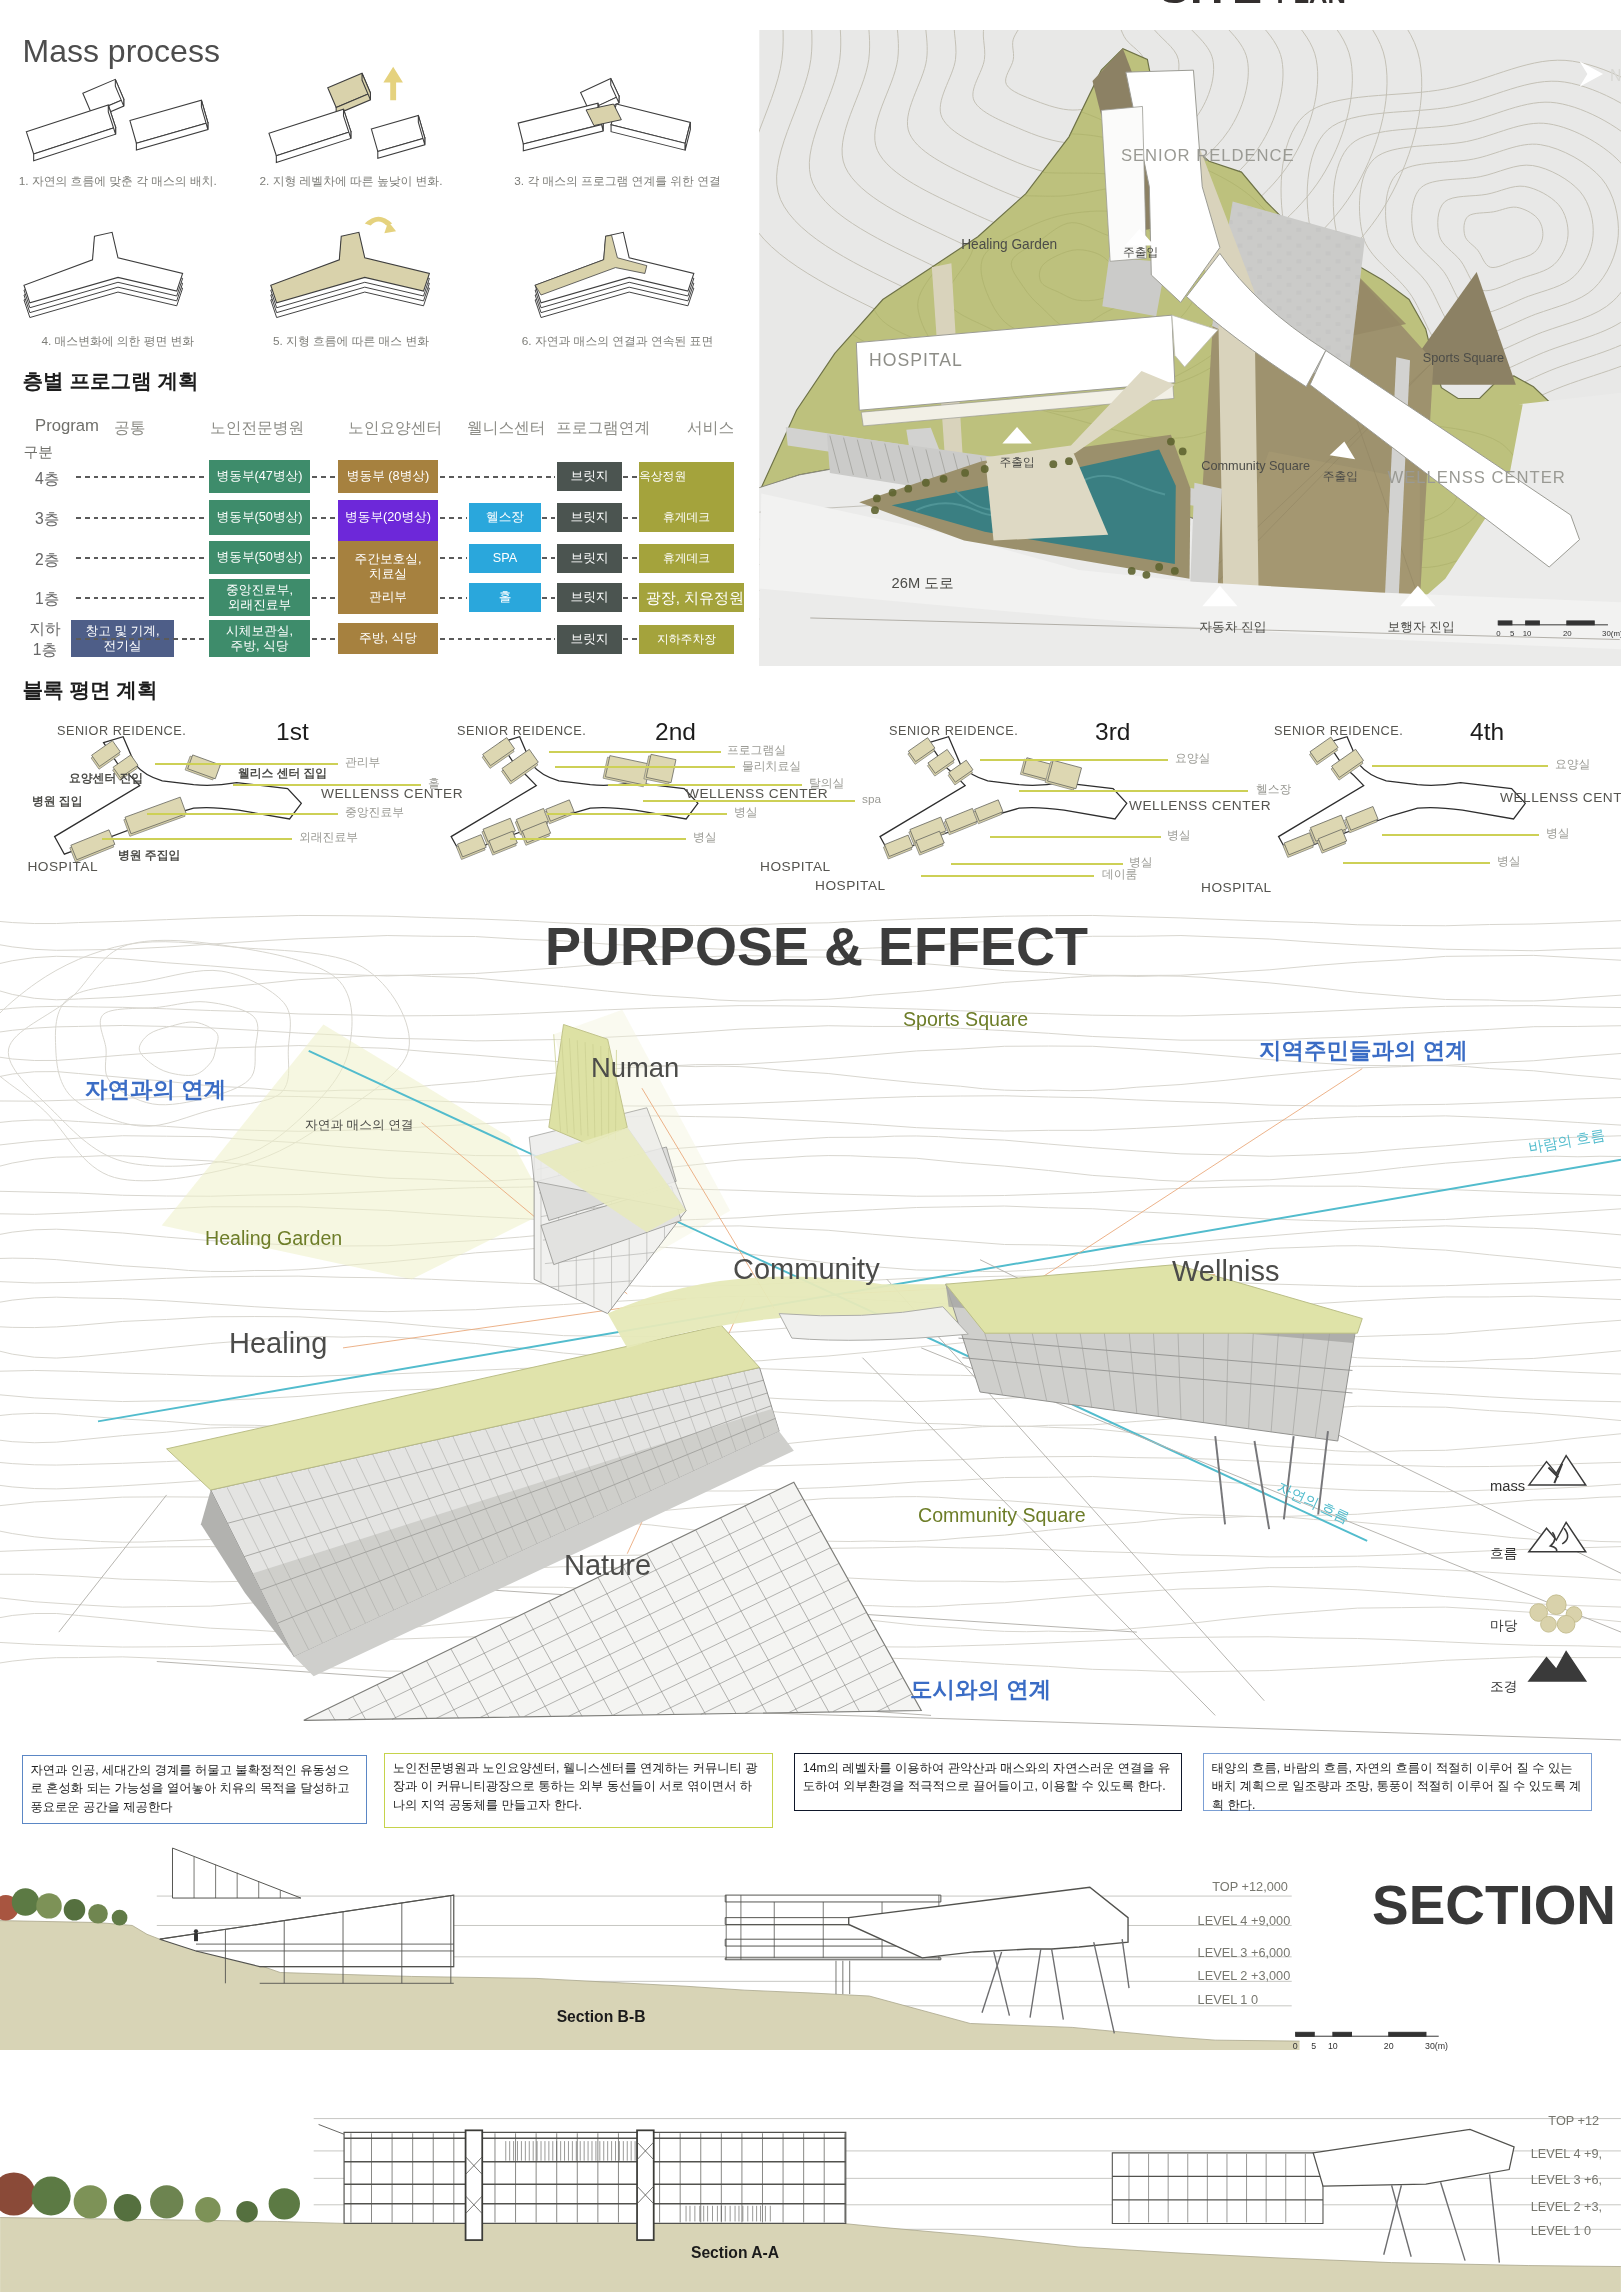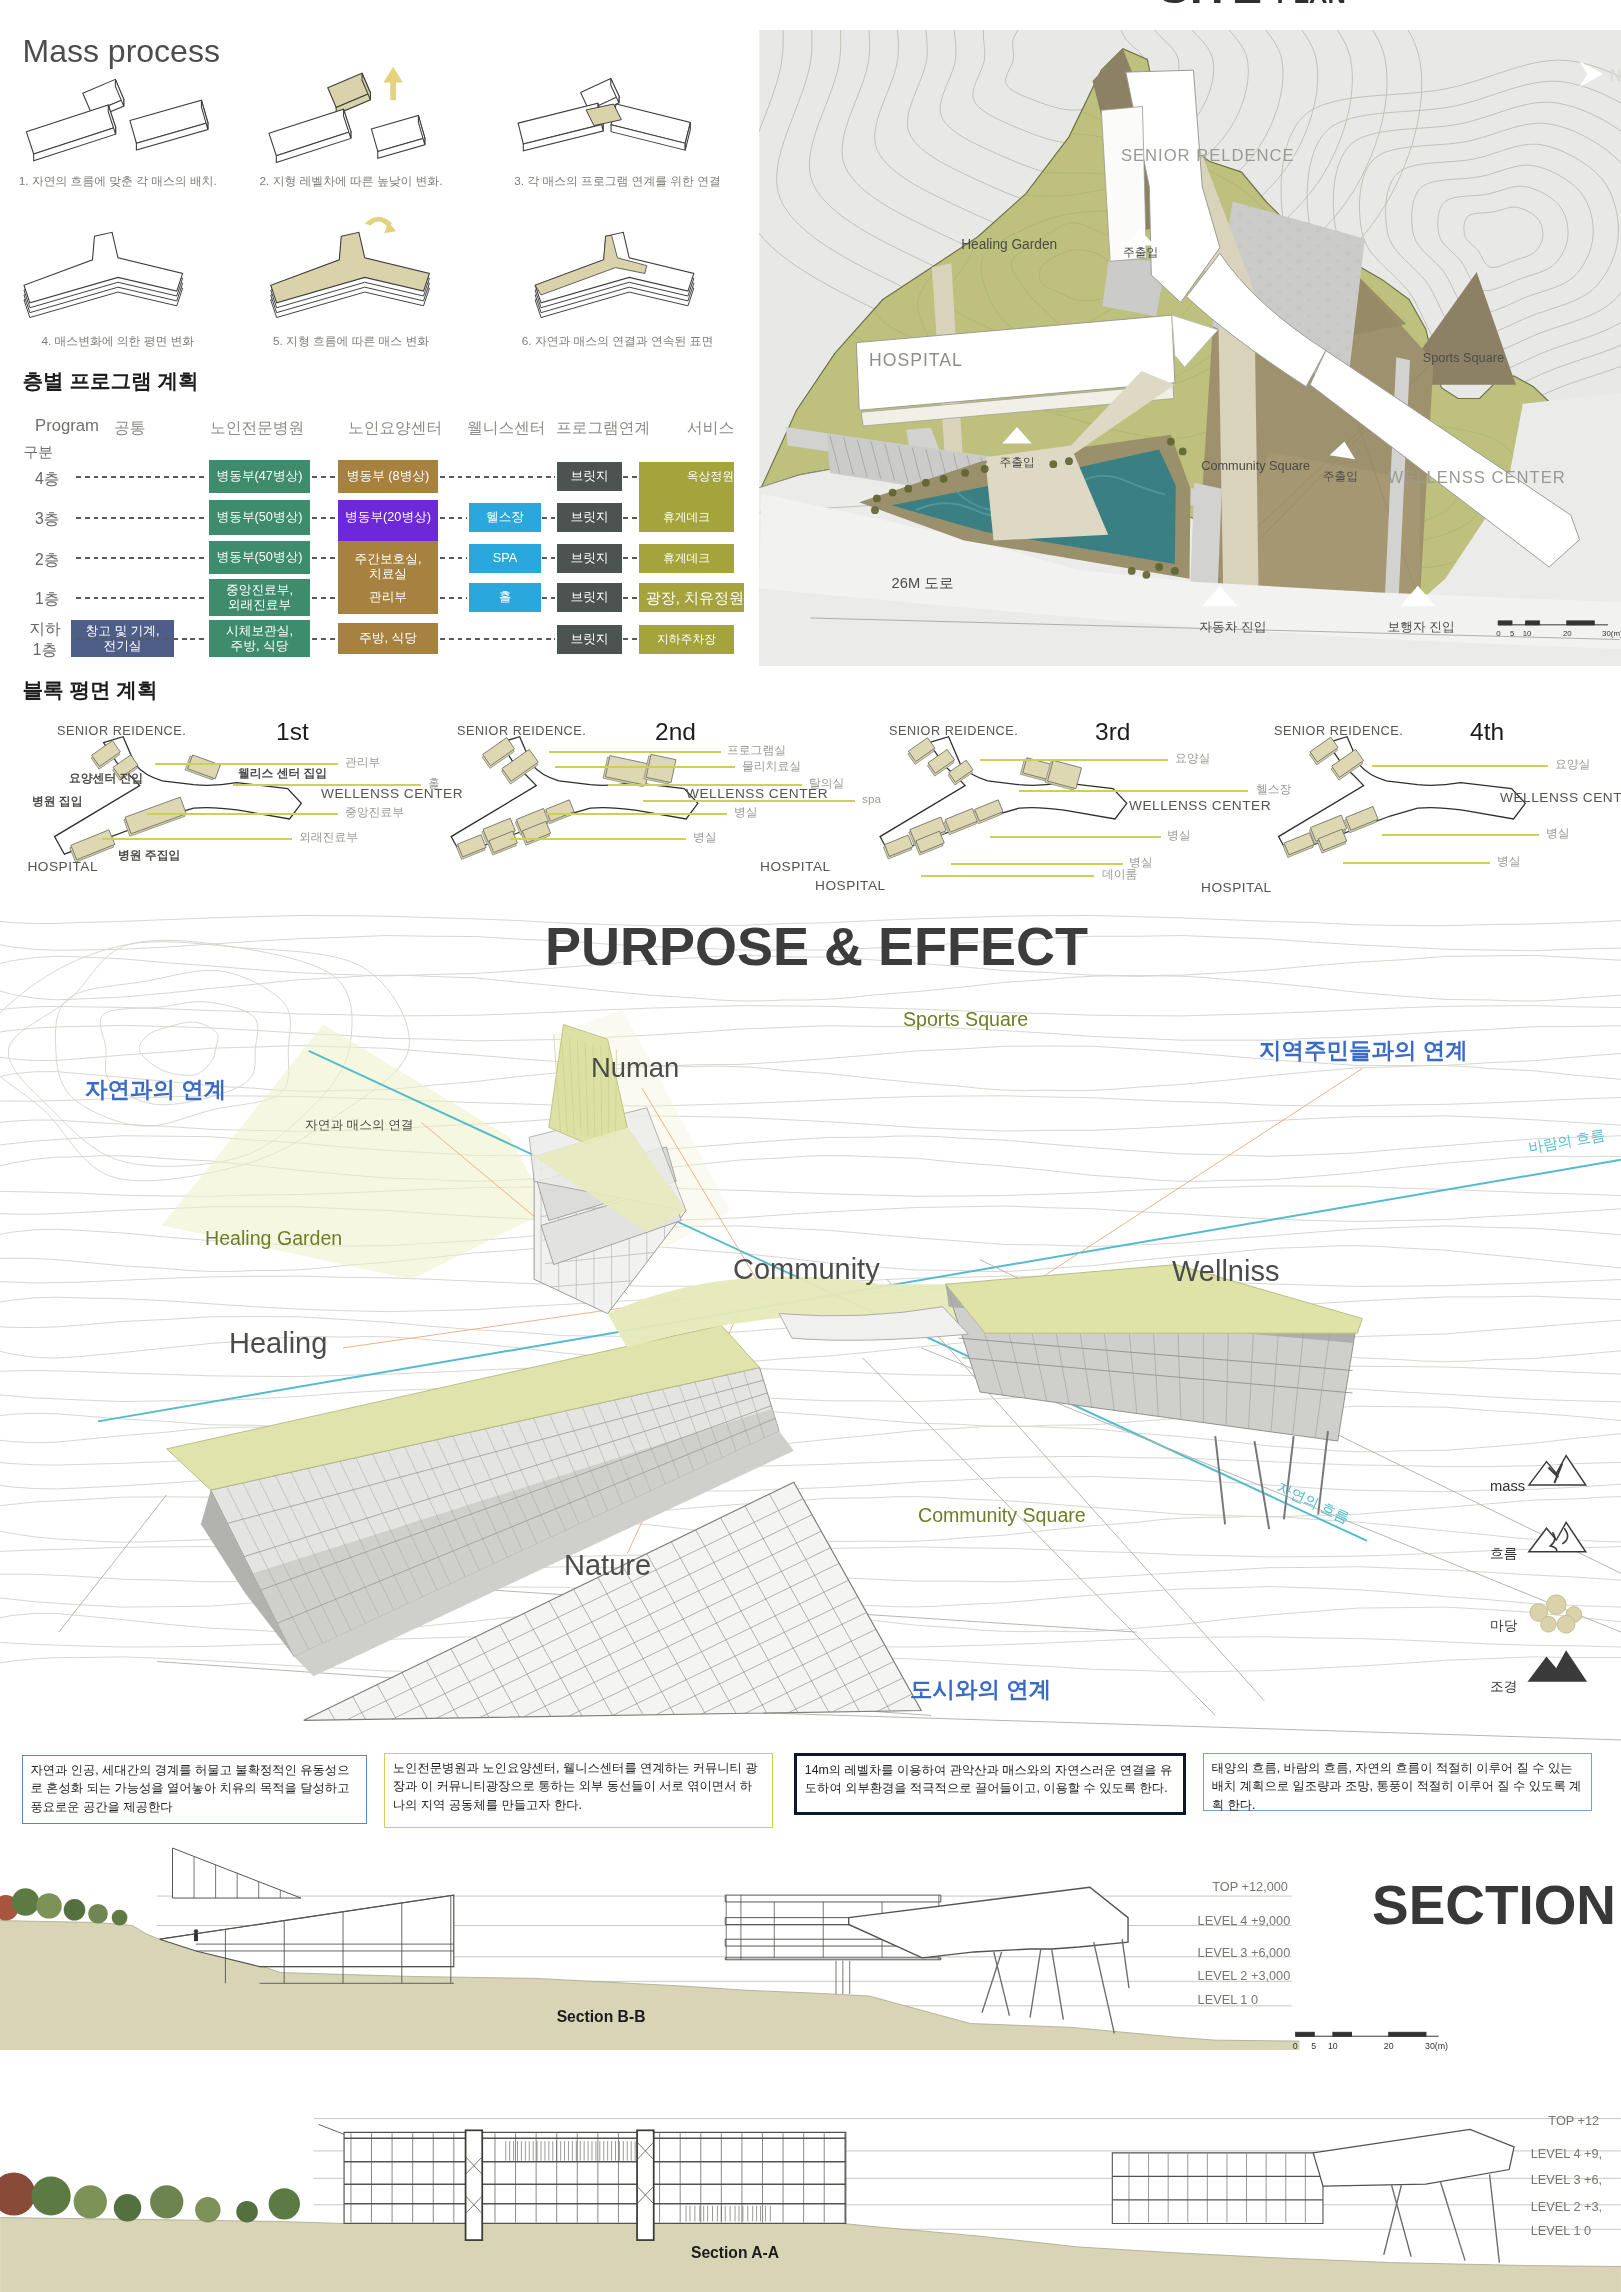--- a/index.html
+++ b/index.html
@@ -108,21 +108,21 @@
       <div class="abs" style="left:338px;top:581px;width:100px;height:33px;background:#a6813f;color:#fff;font-size:12.7px;text-align:center;line-height:33px;">관리부</div>
       <div class="abs" style="left:338px;top:623px;width:100px;height:31px;background:#a6813f;color:#fff;font-size:12.7px;text-align:center;line-height:31px;">주방, 식당</div>
       <div class="abs" style="left:469px;top:503px;width:72px;height:29px;background:#2aa7dc;color:#fff;font-size:12.7px;text-align:center;line-height:29px;">헬스장</div>
       <div class="abs" style="left:469px;top:544px;width:72px;height:29px;background:#2aa7dc;color:#fff;font-size:12.7px;text-align:center;line-height:29px;">SPA</div>
       <div class="abs" style="left:469px;top:583px;width:72px;height:29px;background:#2aa7dc;color:#fff;font-size:12.7px;text-align:center;line-height:29px;">홀</div>
       <div class="abs" style="left:557px;top:462px;width:65px;height:29px;background:#4b5450;color:#fff;font-size:12.7px;text-align:center;line-height:29px;">브릿지</div>
       <div class="abs" style="left:557px;top:503px;width:65px;height:29px;background:#4b5450;color:#fff;font-size:12.7px;text-align:center;line-height:29px;">브릿지</div>
       <div class="abs" style="left:557px;top:544px;width:65px;height:29px;background:#4b5450;color:#fff;font-size:12.7px;text-align:center;line-height:29px;">브릿지</div>
       <div class="abs" style="left:557px;top:583px;width:65px;height:29px;background:#4b5450;color:#fff;font-size:12.7px;text-align:center;line-height:29px;">브릿지</div>
       <div class="abs" style="left:557px;top:625px;width:65px;height:29px;background:#4b5450;color:#fff;font-size:12.7px;text-align:center;line-height:29px;">브릿지</div>
-      <div class="abs" style="left:639px;top:462px;width:95px;height:47px;background:#a4a33c;color:#fff;font-size:11.8px;text-align:right;line-height:29px;">옥상정원</div>
+      <div class="abs" style="left:639px;top:462px;width:95px;height:47px;background:#a4a33c;color:#fff;font-size:11.8px;text-align:left;line-height:29px;">옥상정원</div>
       <div class="abs" style="left:639px;top:503px;width:95px;height:29px;background:#a4a33c;color:#fff;font-size:11.8px;text-align:center;line-height:29px;">휴게데크</div>
       <div class="abs" style="left:639px;top:544px;width:95px;height:29px;background:#a4a33c;color:#fff;font-size:11.8px;text-align:center;line-height:29px;">휴게데크</div>
       <div class="abs" style="left:639px;top:583px;width:105px;height:29px;background:#a4a33c;color:#fff;font-size:15px;text-align:right;line-height:29px;">광장, 치유정원</div>
       <div class="abs" style="left:639px;top:625px;width:95px;height:29px;background:#a4a33c;color:#fff;font-size:11.8px;text-align:center;line-height:29px;">지하주차장</div>
       <div class="abs" style="left:71px;top:620px;width:103px;height:37px;background:#4e5e88;color:#fff;font-size:12.7px;text-align:center;line-height:14.7px;padding-top:3.9px;height:33px;">창고 및 기계,<br>전기실</div>
       <div class="abs" style="left:76px;top:476px;width:129px;height:2px;background:repeating-linear-gradient(90deg,#5a5a5a 0 4.9px,transparent 4.9px 8.8px);"></div>
       <div class="abs" style="left:76px;top:517px;width:129px;height:2px;background:repeating-linear-gradient(90deg,#5a5a5a 0 4.9px,transparent 4.9px 8.8px);"></div>
       <div class="abs" style="left:76px;top:557px;width:129px;height:2px;background:repeating-linear-gradient(90deg,#5a5a5a 0 4.9px,transparent 4.9px 8.8px);"></div>
       <div class="abs" style="left:76px;top:597px;width:129px;height:2px;background:repeating-linear-gradient(90deg,#5a5a5a 0 4.9px,transparent 4.9px 8.8px);"></div>
       <div class="abs" style="left:76px;top:638px;width:129px;height:2px;background:repeating-linear-gradient(90deg,#5a5a5a 0 4.9px,transparent 4.9px 8.8px);"></div>
@@ -912,21 +912,21 @@
     <div class="abs" style="left:564px;top:1549px;font-size:29px;color:#4c4c4a;letter-spacing:0px;white-space:nowrap;">Nature</div>
     <div class="abs" style="left:910px;top:1674px;font-size:22.5px;color:#3a6cc5;font-weight:bold;letter-spacing:0px;white-space:nowrap;">도시와의 연계</div>
     <div class="abs" style="left:1527px;top:1139px;font-size:14.7px;color:#52bccd;transform:rotate(-10deg);transform-origin:left top;letter-spacing:0px;white-space:nowrap;">바람의 흐름</div>
     <div class="abs" style="left:1282px;top:1478px;font-size:14.7px;color:#52bccd;transform:rotate(25deg);transform-origin:left top;letter-spacing:0px;white-space:nowrap;">자연의 흐름</div>
     <div class="abs" style="left:1490px;top:1478px;font-size:14.7px;color:#333;letter-spacing:0px;white-space:nowrap;">mass</div>
     <div class="abs" style="left:1490px;top:1545px;font-size:13.7px;color:#333;letter-spacing:0px;white-space:nowrap;">흐름</div>
     <div class="abs" style="left:1490px;top:1617px;font-size:13.7px;color:#333;letter-spacing:0px;white-space:nowrap;">마당</div>
     <div class="abs" style="left:1490px;top:1678px;font-size:13.7px;color:#333;letter-spacing:0px;white-space:nowrap;">조경</div>
 <div class="abs" style="left:21.6px;top:1755px;width:328px;height:57px;border:1px solid #5b87c5;padding:4.9px 7.8px;font-size:12.3px;color:#222;line-height:1.5;">자연과 인공, 세대간의 경계를 허물고 불확정적인 유동성으로 혼성화 되는 가능성을 열어놓아 치유의 목적을 달성하고 풍요로운 공간을 제공한다</div>
     <div class="abs" style="left:384px;top:1753px;width:371px;height:63px;border:1px solid #c6d34b;padding:4.9px 7.8px;font-size:12.3px;color:#222;line-height:1.5;">노인전문병원과 노인요양센터, 웰니스센터를 연계하는 커뮤니티 광장과 이 커뮤니티광장으로 통하는 외부 동선들이 서로 엮이면서 하나의 지역 공동체를 만들고자 한다.</div>
-    <div class="abs" style="left:794px;top:1753px;width:370px;height:46px;border:3px solid #0f172a;padding:4.9px 7.8px;font-size:12.3px;color:#222;line-height:1.5;">14m의 레벨차를 이용하여 관악산과 매스와의 자연스러운 연결을 유도하여 외부환경을 적극적으로 끌어들이고, 이용할 수 있도록 한다.</div>
+    <div class="abs" style="left:794px;top:1753px;width:370px;height:46px;border:1px solid #0f172a;padding:4.9px 7.8px;font-size:12.3px;color:#222;line-height:1.5;">14m의 레벨차를 이용하여 관악산과 매스와의 자연스러운 연결을 유도하여 외부환경을 적극적으로 끌어들이고, 이용할 수 있도록 한다.</div>
     <div class="abs" style="left:1203px;top:1753px;width:371px;height:46px;border:1px solid #7b9fd4;padding:4.9px 7.8px;font-size:12.3px;color:#222;line-height:1.5;">태양의 흐름, 바람의 흐름, 자연의 흐름이 적절히 이루어 질 수 있는 배치 계획으로 일조량과 조망, 통풍이 적절히 이루어 질 수 있도록 계획 한다.</div>
     <svg class="abs" style="left:0px;top:1841px;" width="1621" height="216" viewBox="0 0 1654 220">
       <g stroke="#c6c6c2" stroke-width="1">
         <line x1="160" y1="56" x2="1318" y2="56"></line>
         <line x1="160" y1="86" x2="1318" y2="86"></line>
         <line x1="160" y1="118" x2="1318" y2="118"></line>
         <line x1="160" y1="143" x2="1318" y2="143"></line>
         <line x1="160" y1="168" x2="1318" y2="168"></line>
       </g>
       <path d="M0,81 L100,83 135,86 150,95 163,100 240,118 286,134 420,138 547,140 700,148 760,152 830,155 L887,158 990,186 1094,190 1200,200 1240,203 1326,204 1326,213 0,213 Z" fill="#d8d4b6"></path>

